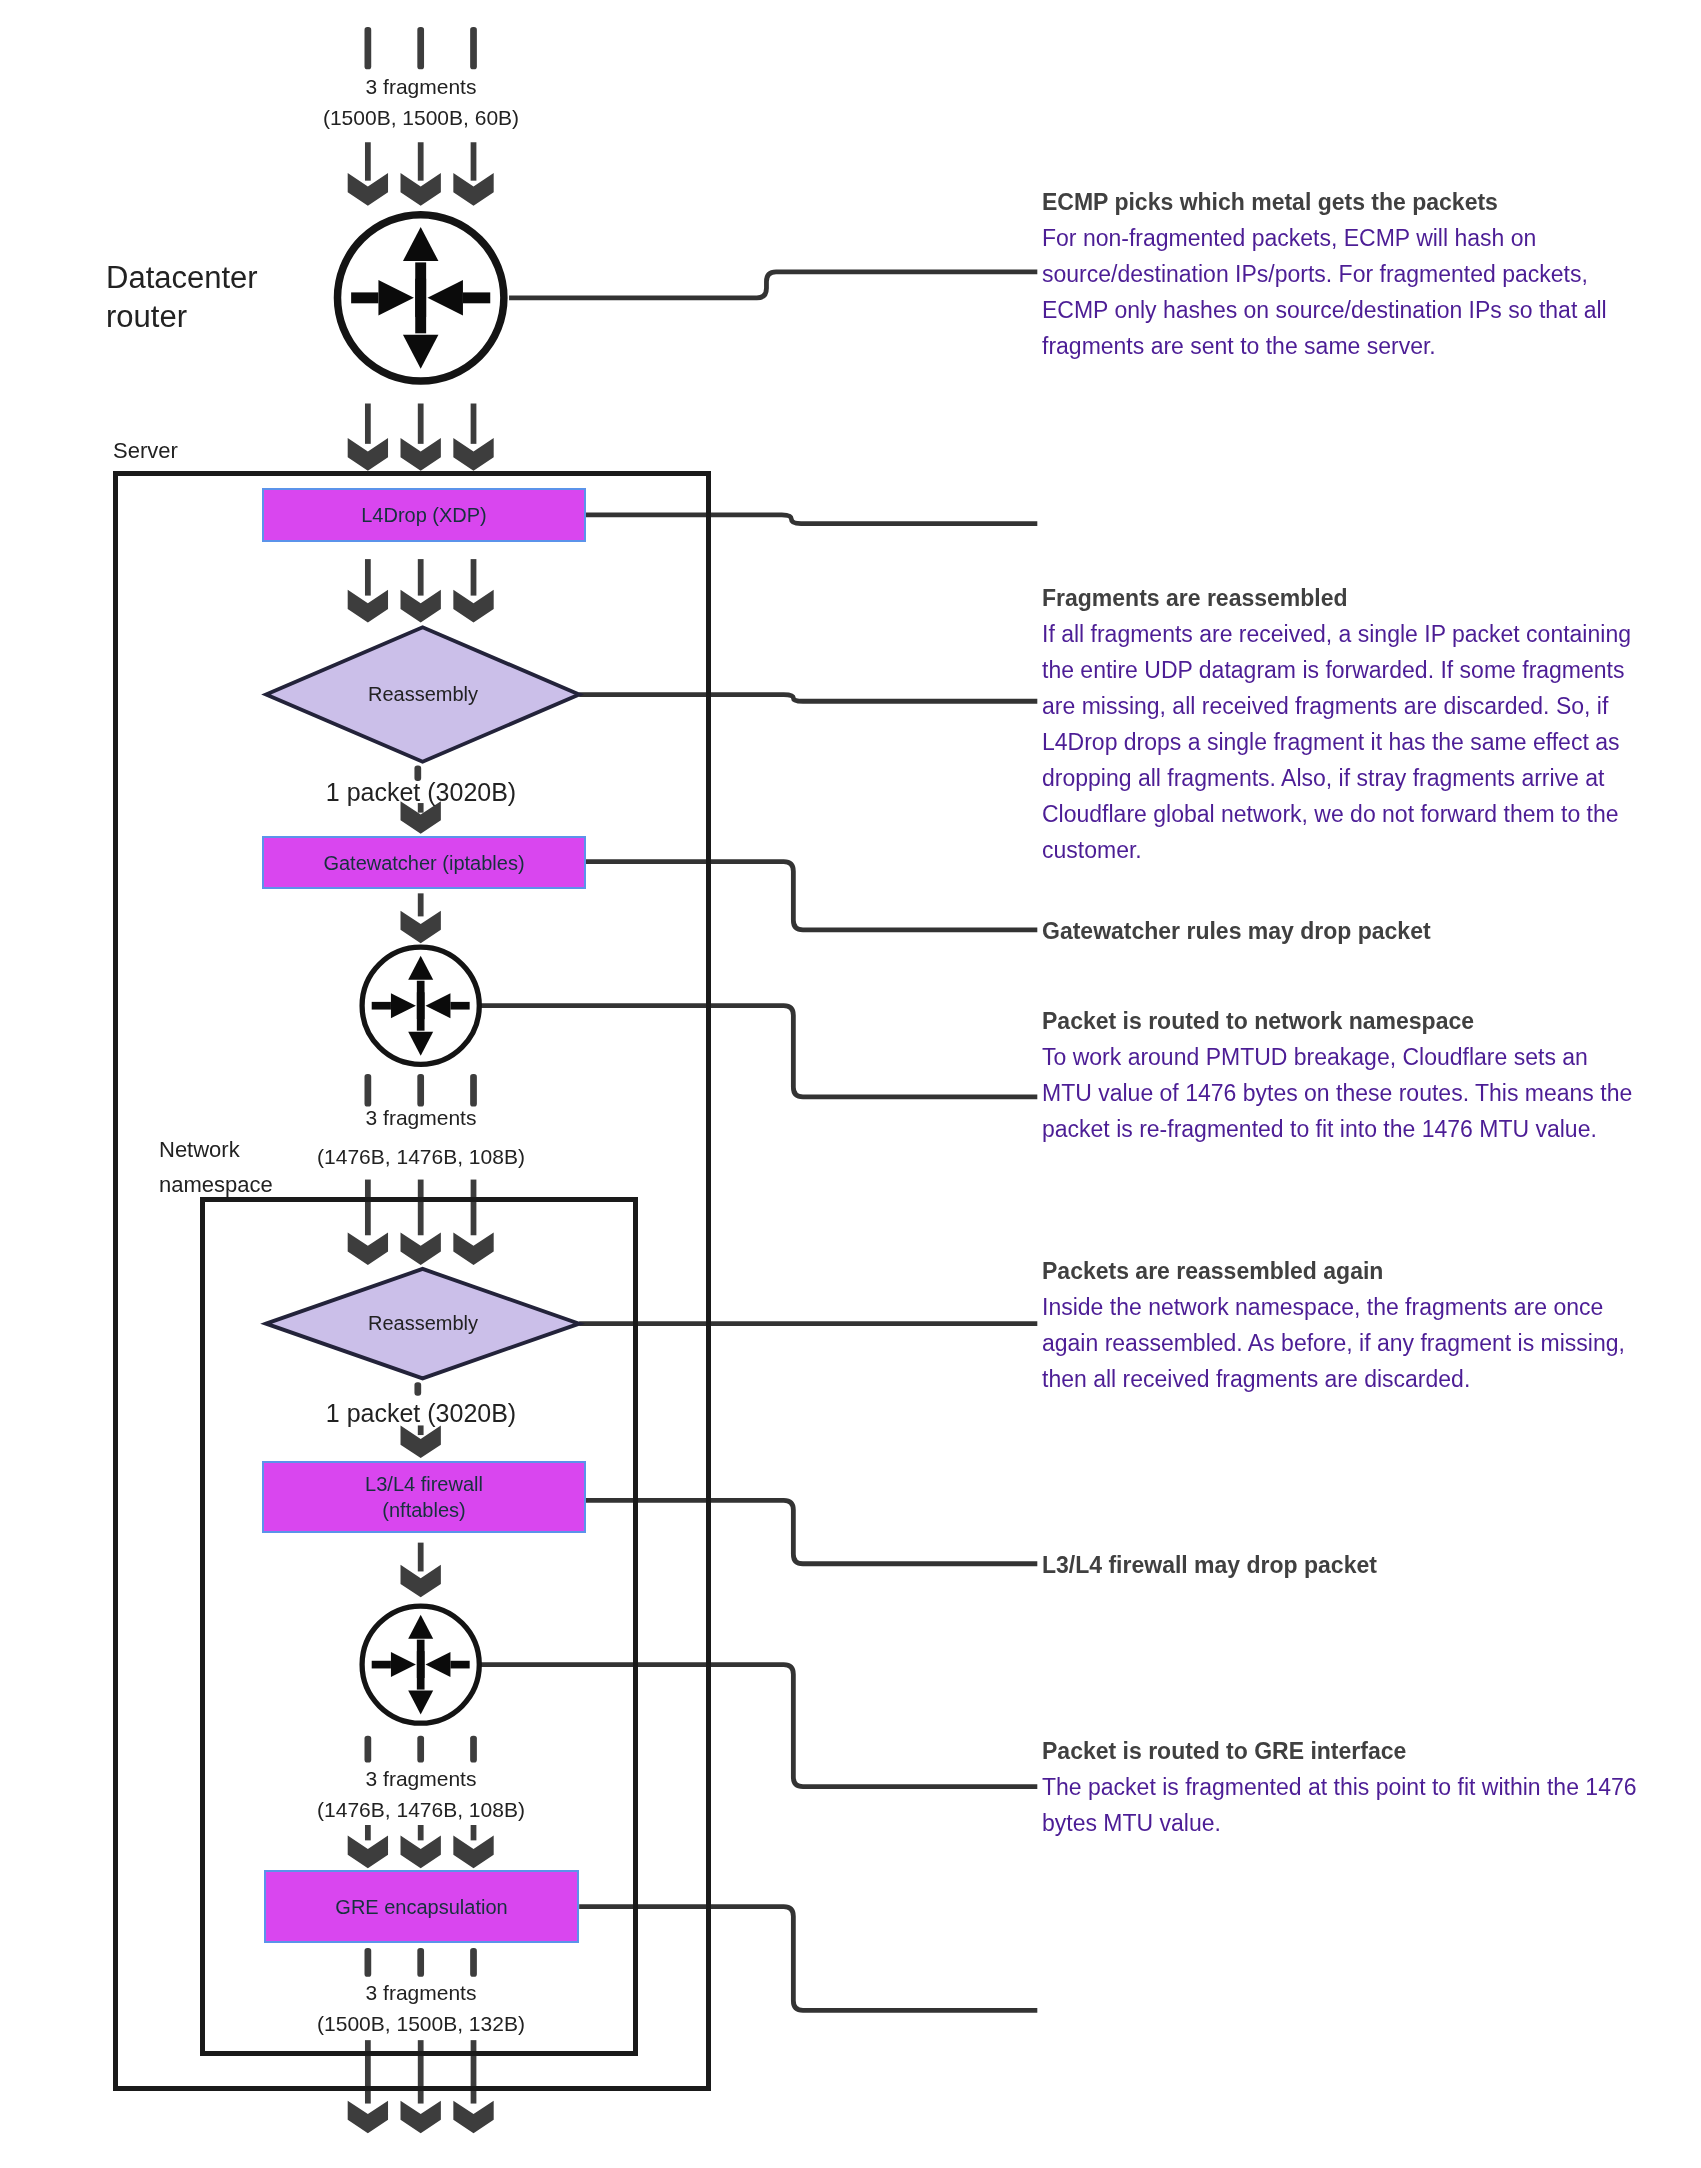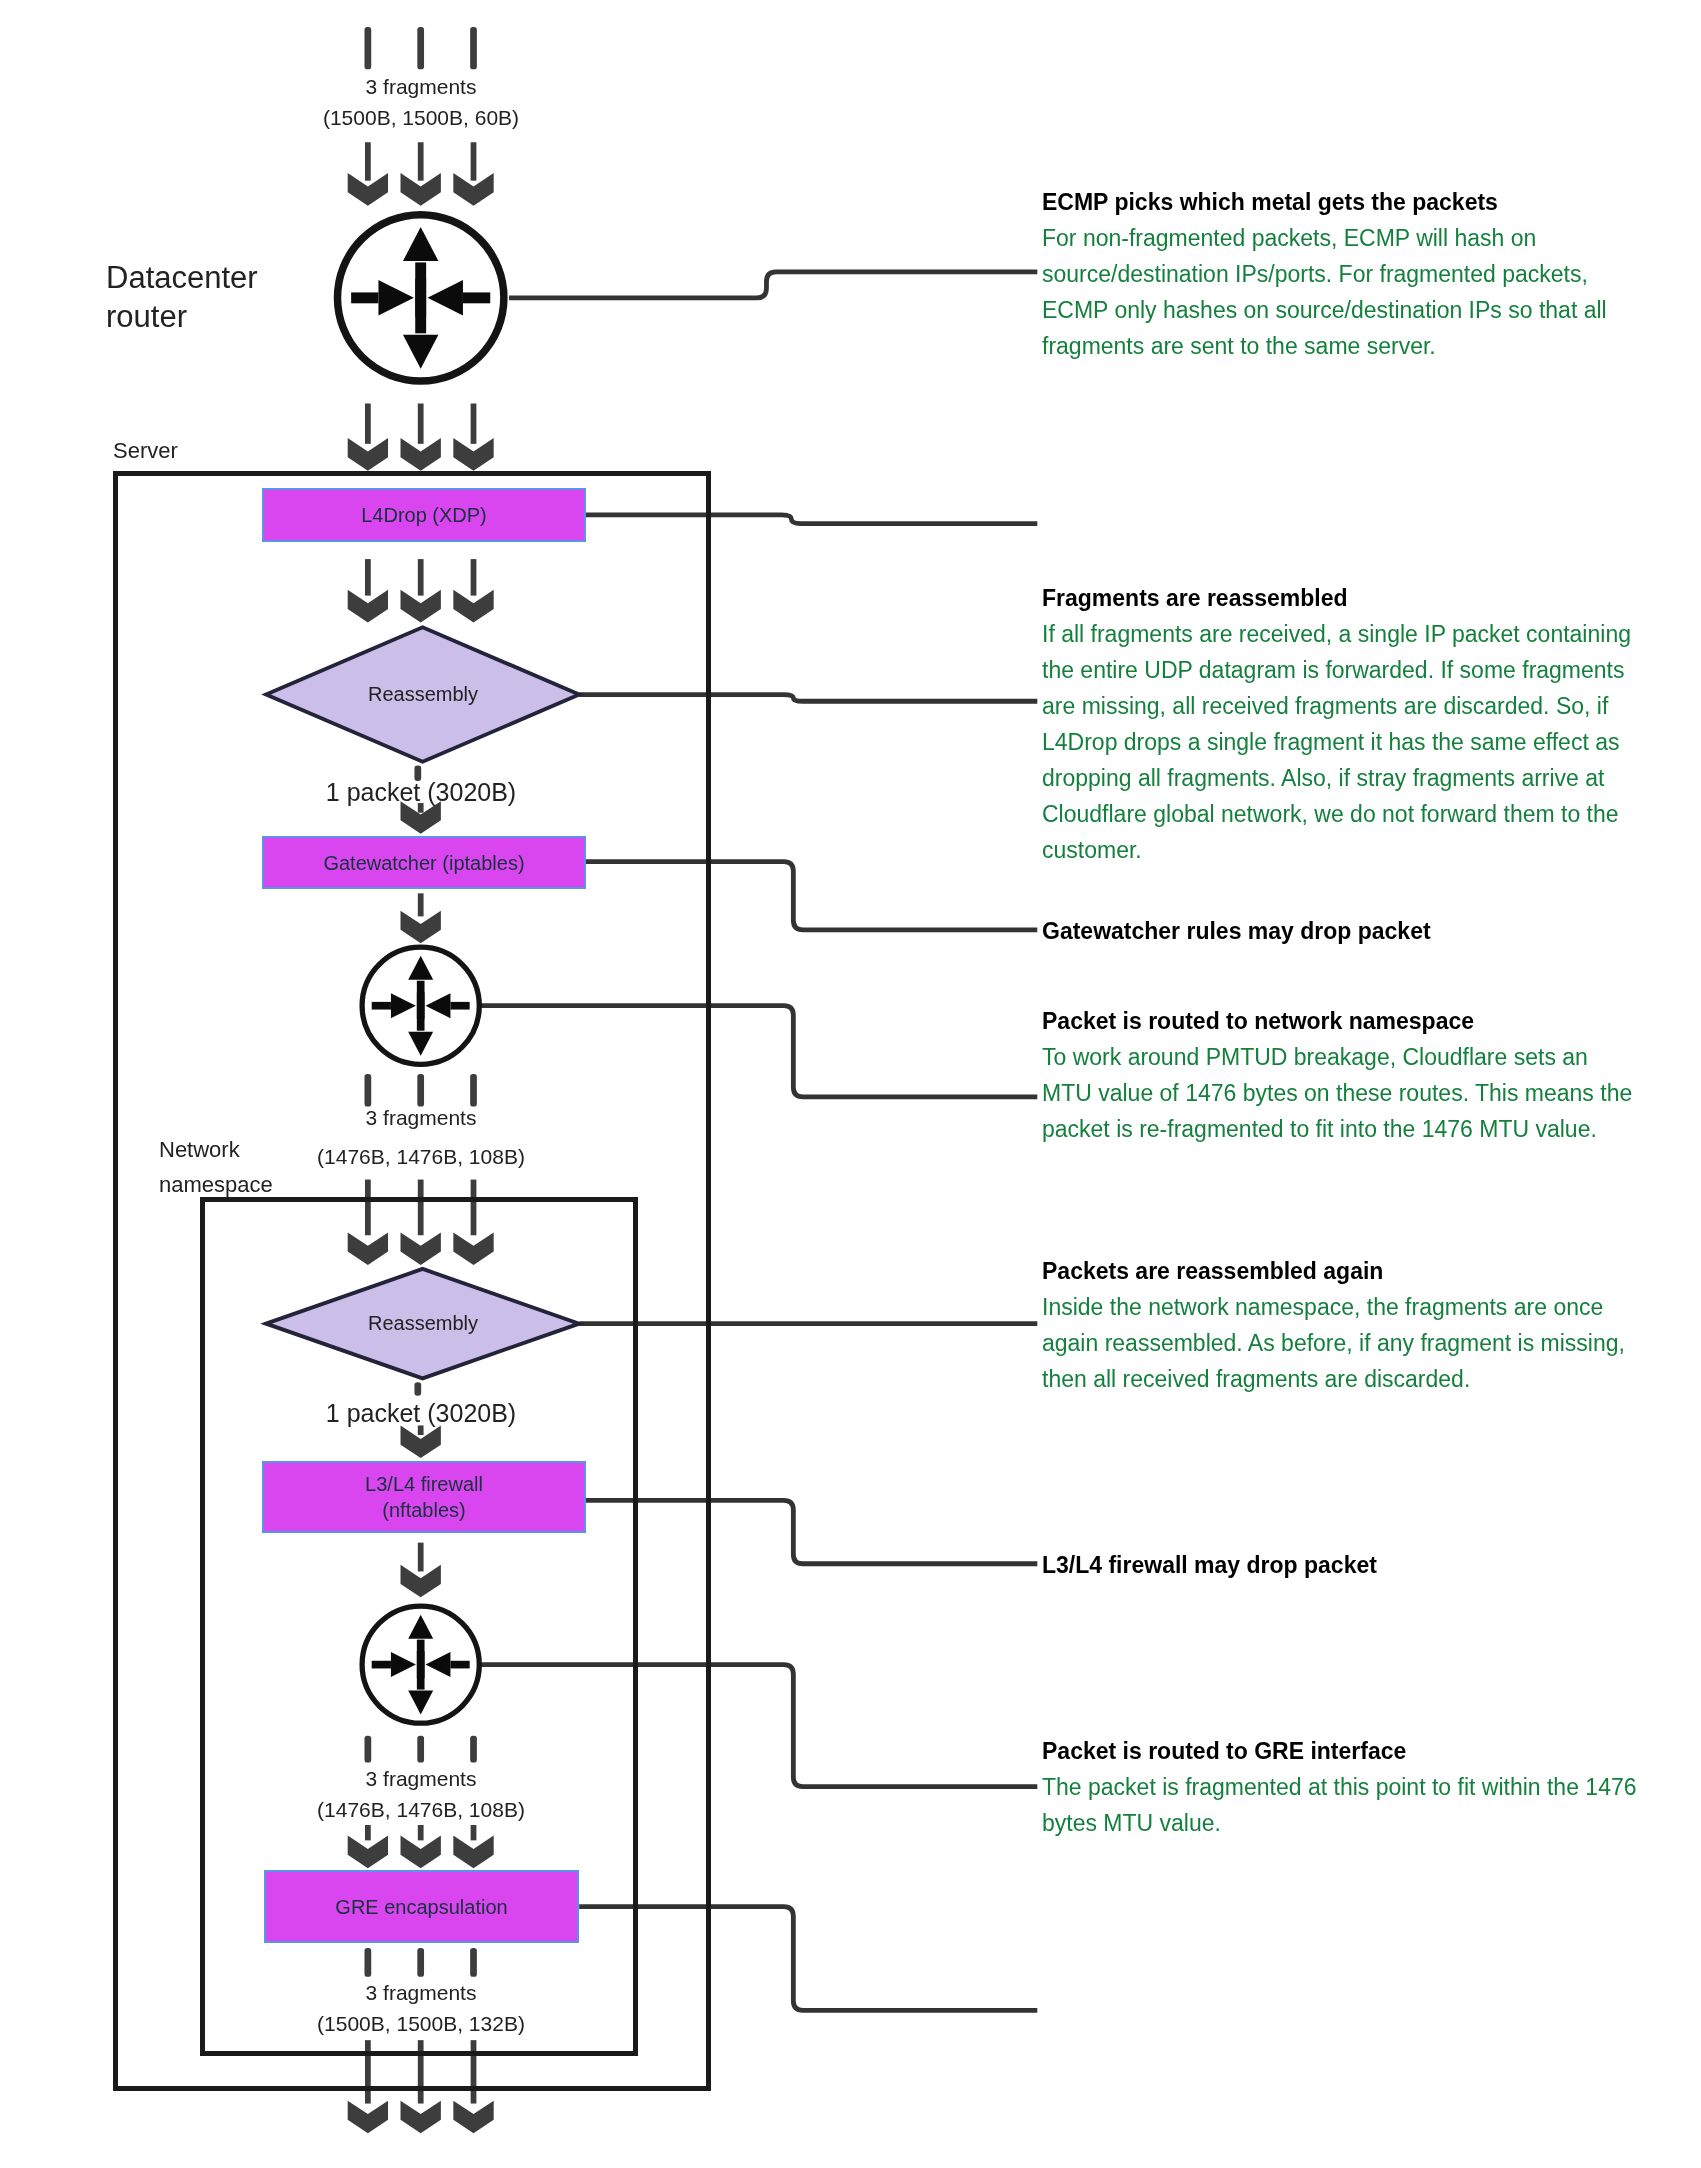--- a/index.html
+++ b/index.html
@@ -6,22 +6,22 @@
   html,body{margin:0;padding:0;background:#fff}
   body{font-family:"Liberation Sans",sans-serif}
   #canvas{position:relative;width:1701px;height:2168px;background:#ffffff;overflow:hidden}
   .abs{position:absolute}
   svg.layer{position:absolute;left:0;top:0;display:block}
   .ctr{display:flex;align-items:center;justify-content:center;text-align:left}
   .dlabel{color:#222;white-space:nowrap}
   .cyan-box{background:#d946ef;border:2.9px solid #5b93ea;color:#16323c;font-size:20px;line-height:26px}
   .frame{border:5.8px solid #1a1a1a;background:transparent}
   .ann{width:596px}
-  .ann-title{font-size:23px;font-weight:700;line-height:36px;color:#000000}
-  .ann-body{font-size:23px;line-height:36px;color:#15803d}
+  .ann-title{font-size:23px;font-weight:700;line-height:36px;color:#404040}
+  .ann-body{font-size:23px;line-height:36px;color:#4c1d95}
   .diamond-text{font-size:20px;color:#222}
 </style>
 </head>
 <body>
 
 <div id="canvas">
 
   <svg class="layer" id="vector-layer" width="1701" height="2168" viewBox="0 0 1771 2257">
     <defs>
       <g id="router-icon-def">

